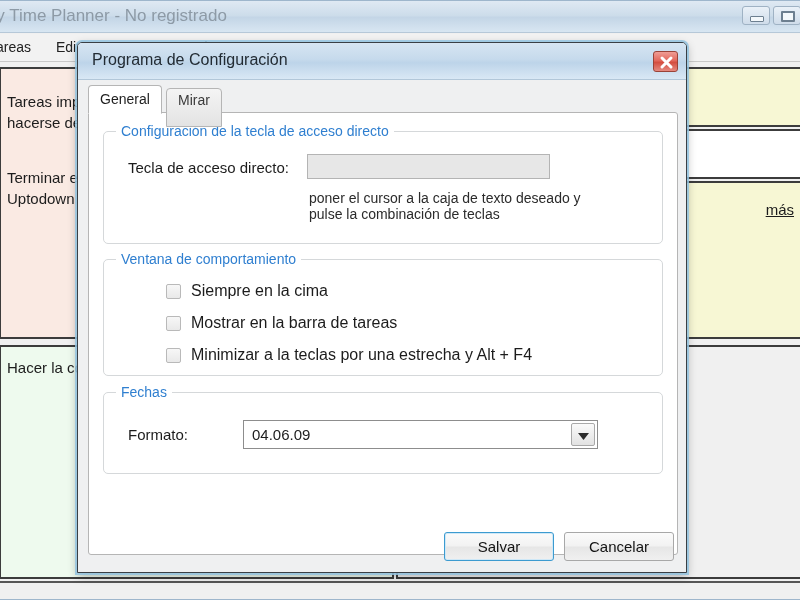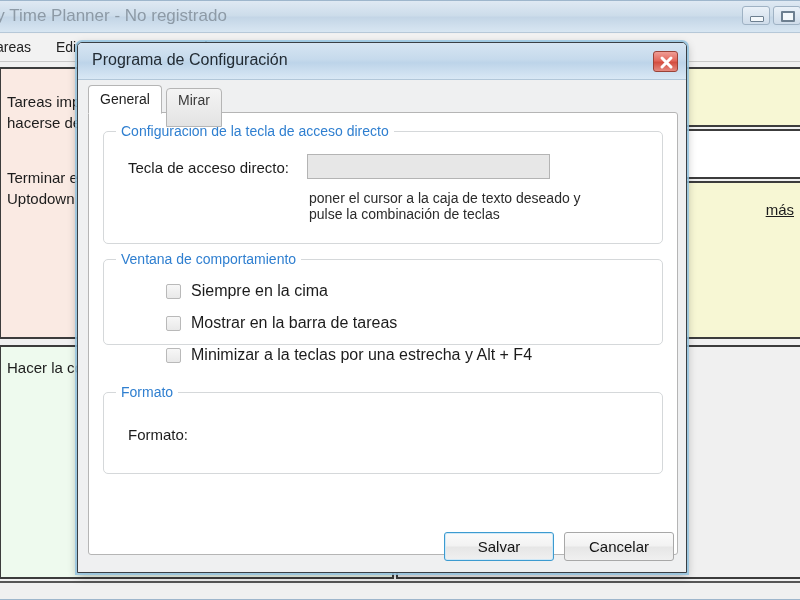--- a/index.html
+++ b/index.html
@@ -165,21 +165,21 @@
     border: 1px solid #d5d8da;
     border-radius: 5px;
     background: #ffffff;
   }
   .groupbox > .gb-label {
     position: absolute; left: 12px; top: -9px;
     background: #ffffff; padding: 0 5px;
     font-size: 14px; color: #2f7fd0; white-space: nowrap;
   }
   #gb-hotkey   { left: 14px; top: 18px;  width: 560px; height: 113px; }
-  #gb-behavior { left: 14px; top: 146px; width: 560px; height: 86px; }
+  #gb-behavior { left: 14px; top: 146px; width: 560px; height: 117px; }
   #gb-dates    { left: 14px; top: 279px; width: 560px; height: 82px;  }
 
   .field-label {
     position: absolute; font-size: 15px; color: #1c1c1c; white-space: nowrap;
   }
   #lbl-hotkey { left: 24px; top: 27px; }
   #lbl-formato { left: 24px; top: 33px; }
 
   #input-hotkey {
     position: absolute; left: 203px; top: 22px; width: 243px; height: 25px;
@@ -325,22 +325,30 @@
         <span class="cb-label">Mostrar en la barra de tareas</span>
       </div>
 
       <div class="cb-row" id="cb-row-2">
         <span class="cb-box"></span>
         <span class="cb-label">Minimizar a la teclas por una estrecha y Alt + F4</span>
       </div>
     </div>
 
     <div class="groupbox" id="gb-dates">
-      <div class="gb-label">Formato</div>
+      <div class="gb-label">Fechas</div>
       <div class="field-label" id="lbl-formato">Formato:</div>
 
+      <div id="combo-formato">
+        <span id="combo-value">04.06.09</span>
+        <span id="combo-arrow">
+          <svg width="11" height="7" viewBox="0 0 11 7">
+            <path d="M0 0 L11 0 L5.5 7 Z" fill="#2b2b2b"></path>
+          </svg>
+        </span>
+      </div>
     </div>
 
   </div>
 
   <button class="dlg-btn" id="btn-cancelar">Cancelar</button>
   <button class="dlg-btn" id="btn-salvar">Salvar</button>
 </div>
 
 </body></html>

